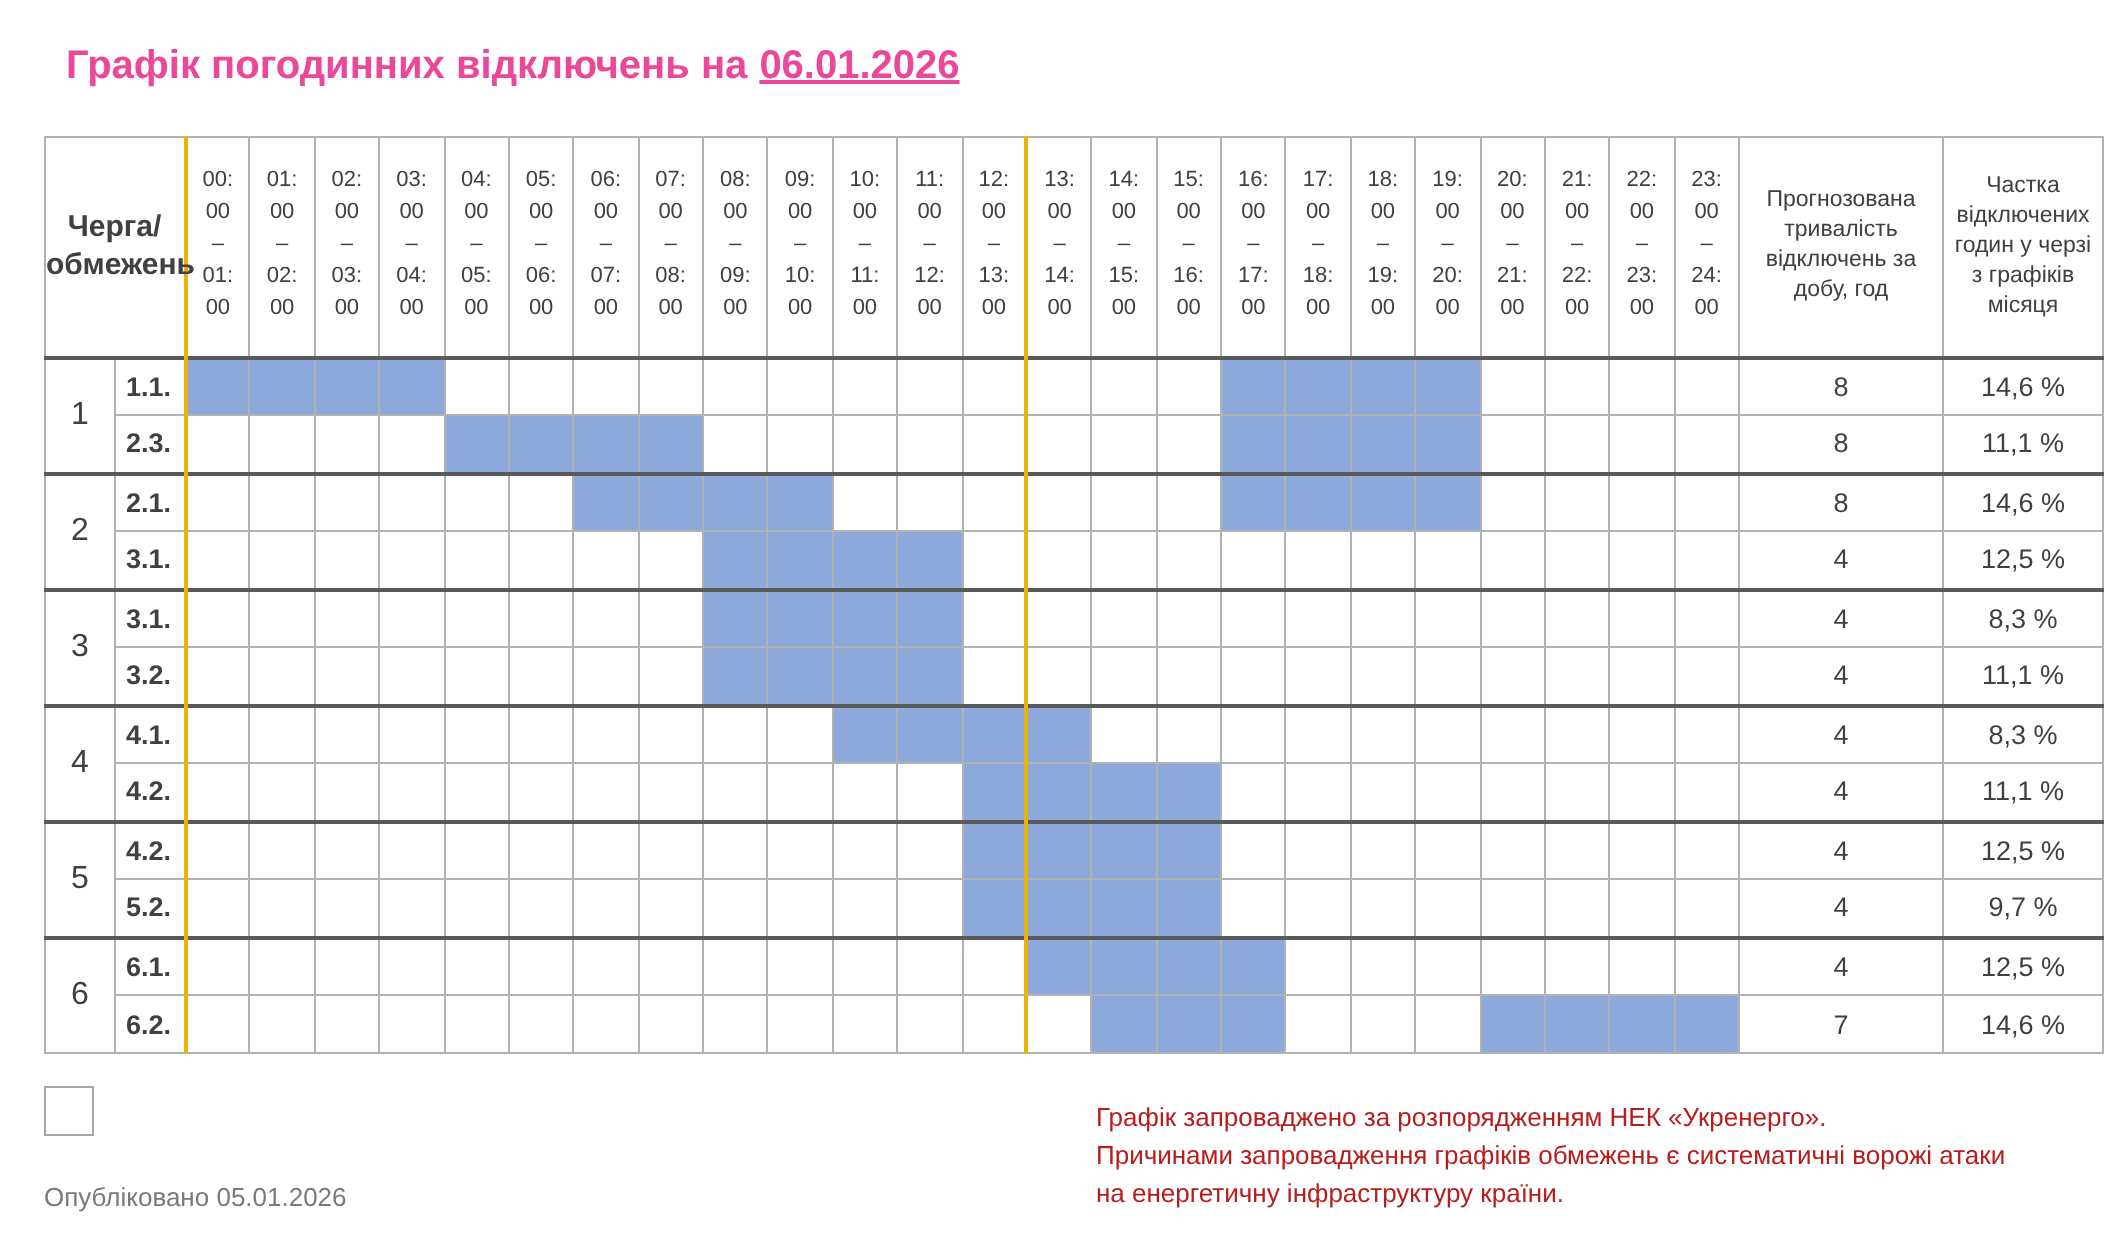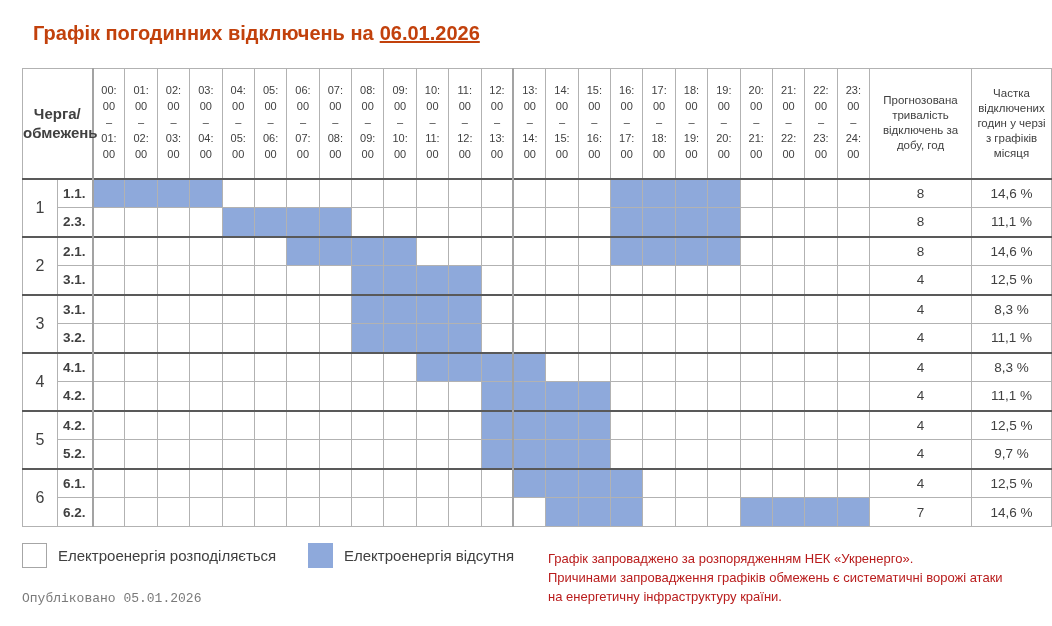--- a/index.html
+++ b/index.html
@@ -1,52 +1,52 @@
 <!DOCTYPE html>
 <html lang="uk" style="--outage: #8EA9DB;"><head>
 <meta charset="utf-8">
 <style>
   html,body{margin:0;padding:0;}
   body{
     width:1052px;height:626px;background:#ffffff;overflow:hidden;position:relative;
     font-family:"Liberation Sans", sans-serif;color:#404040;
   }
   
-  #page-title{position:absolute;left:33px;top:22px;font-size:20px;font-weight:bold;color:#c2410c;white-space:nowrap;}
+  #page-title{position:absolute;left:33px;top:22px;font-size:20px;font-weight:bold;color:#ec4899;white-space:nowrap;}
   #page-title .date{text-decoration:underline;margin-left:6px;}
 
   
   table{position:absolute;left:22px;top:68px;width:1029px;border-collapse:collapse;table-layout:fixed;
         border:1px solid #808080;}
   th,td{border:1px solid #b2b2b2;padding:0;box-sizing:border-box;}
   thead tr{height:110px;}
   thead th{font-weight:normal;font-size:11px;line-height:1.45;white-space:pre-line;
            text-align:center;vertical-align:middle;color:#404040;}
   th.corner{font-weight:bold;font-size:15px;line-height:1.3;}
   th.dur,th.share{font-size:11.5px;line-height:1.3;white-space:normal;padding:0 4px;}
   tbody tr{height:29px;}
   td.group-num{font-size:16px;text-align:center;vertical-align:middle;}
   td.subq{font-size:13.5px;font-weight:bold;text-align:right;padding-right:6px;vertical-align:middle;}
   td.dur,td.share{text-align:center;font-size:13.5px;vertical-align:middle;}
   td.hour.outage{background:var(--outage,#8EA9DB);}
   tr.group-first td{border-top:2px solid #595959;}
-  .dark-left{border-left:2px solid #a3a3a3;}
+  .dark-left{border-left:2px solid #eab308;}
 
   
   #legend{position:absolute;left:22px;top:543px;width:1000px;height:27px;}
   .legend-item{position:absolute;top:0;display:flex;align-items:center;}
   .legend-item .swatch{width:25px;height:25px;box-sizing:border-box;flex:0 0 auto;}
   .swatch.available{background:#ffffff;border:1px solid #a6a6a6;}
   .swatch.outage{background:var(--outage,#8EA9DB);border:1px solid var(--outage,#8EA9DB);}
   .legend-item .lbl{margin-left:11px;font-size:15px;color:#404040;white-space:nowrap;}
   #legend-item-available{left:0;}
   #legend-item-outage{left:286px;}
 
   
-  #published-note{position:absolute;left:22px;top:591px;font-size:13px;color:#7a7a7a;font-family:Liberation Mono, monospace;}
+  #published-note{position:absolute;left:22px;top:591px;font-size:13px;color:#7a7a7a;}
   #reason-note{position:absolute;left:548px;top:549px;width:490px;font-size:13px;line-height:1.48;
                color:#b91c1c;white-space:pre-line;}
 </style>
 </head>
 <body>
 
 <div id="page-title"><span>Графік погодинних відключень на</span><span class="date">06.01.2026</span></div>
 
 <table id="schedule-table">
   <colgroup id="cols">
@@ -561,24 +561,19 @@
         <td class="hour outage"></td>
         <td class="dur">7</td>
         <td class="share">14,6 %</td>
       </tr>
     </tbody>
 </table>
 
 <div id="legend">
   <div class="legend-item" id="legend-item-available">
     <span class="swatch available"></span>
-    <span class="lbl">Електроенергія розподіляється</span>
-  </div>
-  <div class="legend-item" id="legend-item-outage">
-    <span class="swatch outage"></span>
-    <span class="lbl">Електроенергія відсутня</span>
   </div>
 </div>
 
 <div id="published-note">Опубліковано 05.01.2026</div>
 <div id="reason-note">Графік запроваджено за розпорядженням НЕК «Укренерго».
 Причинами запровадження графіків обмежень є систематичні ворожі атаки
 на енергетичну інфраструктуру країни.</div>
 
 </body></html>

